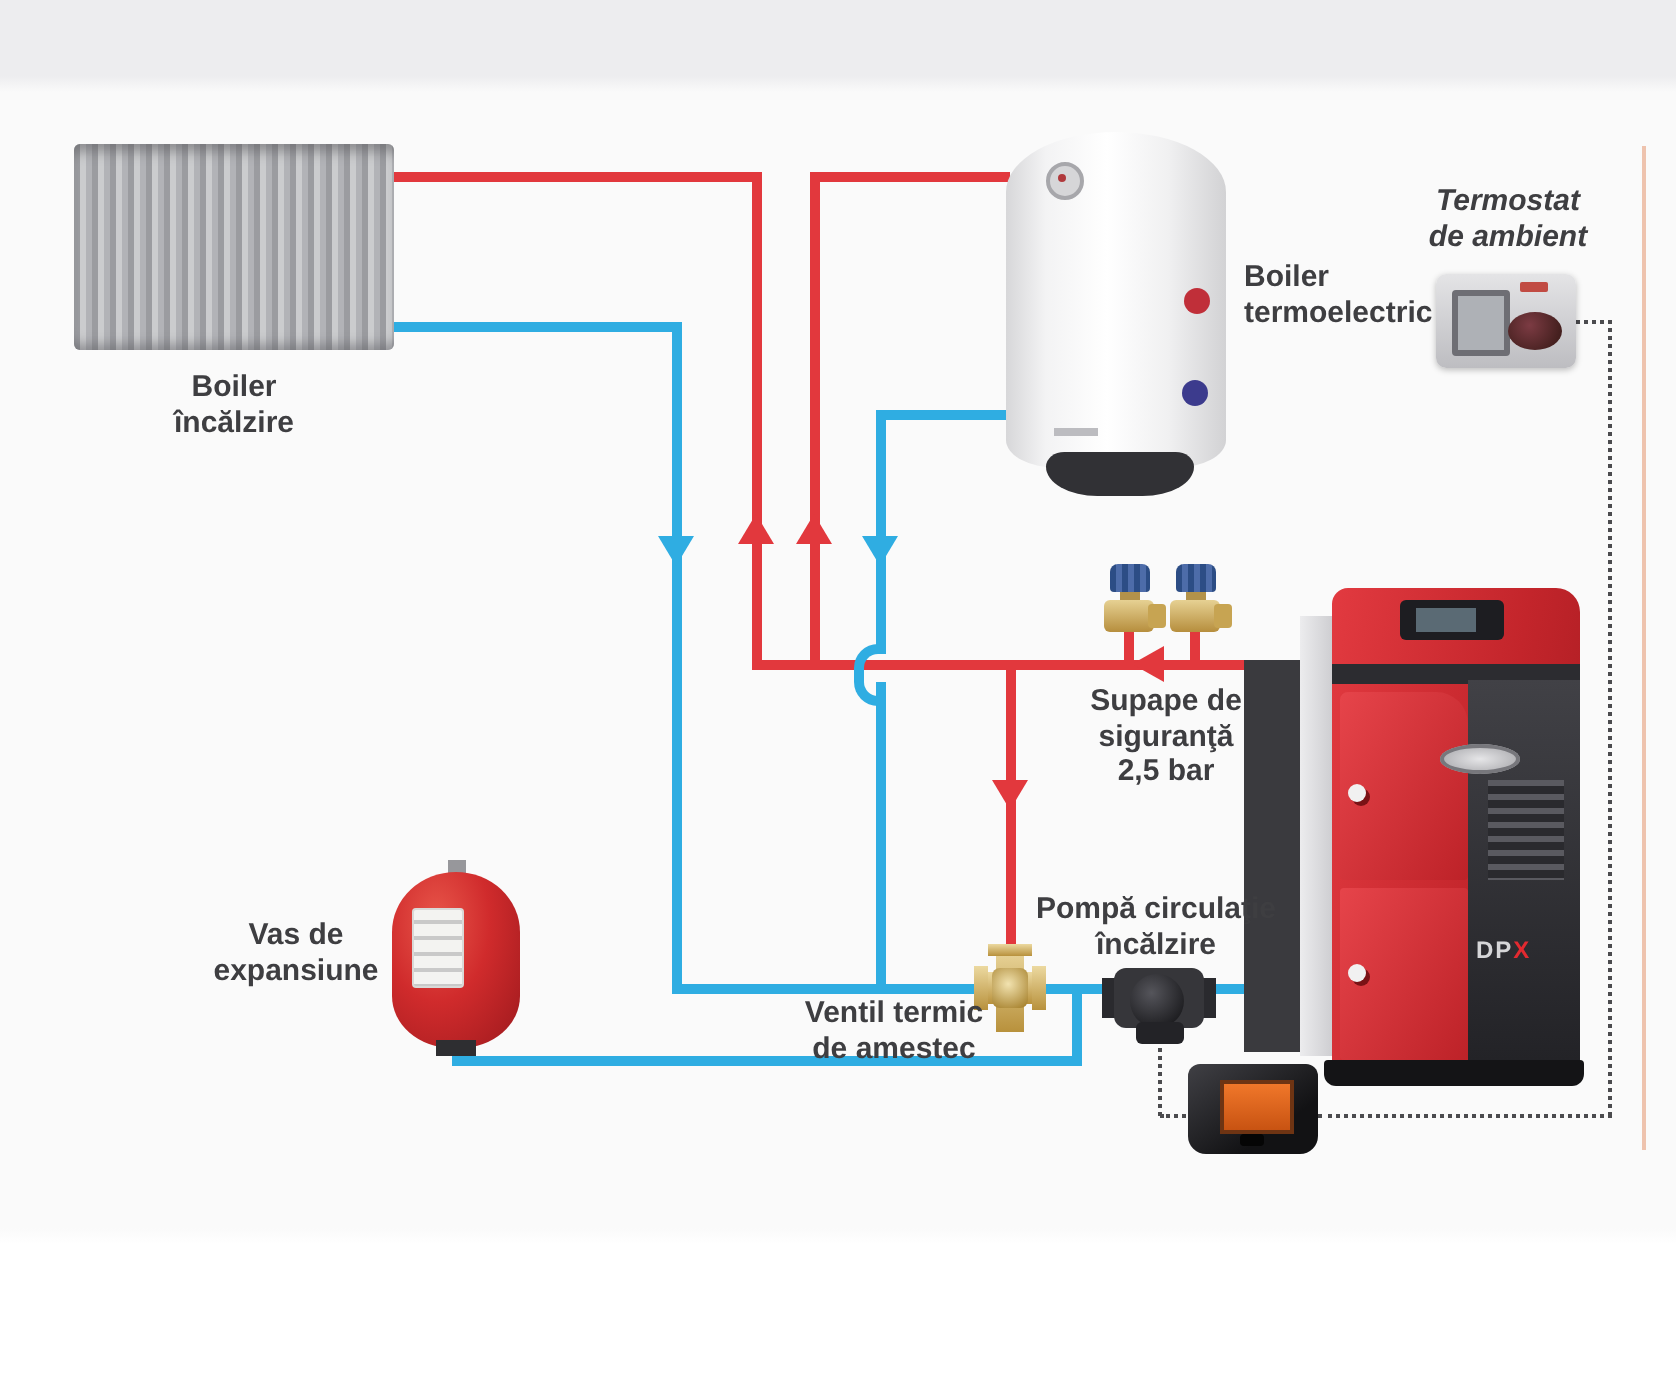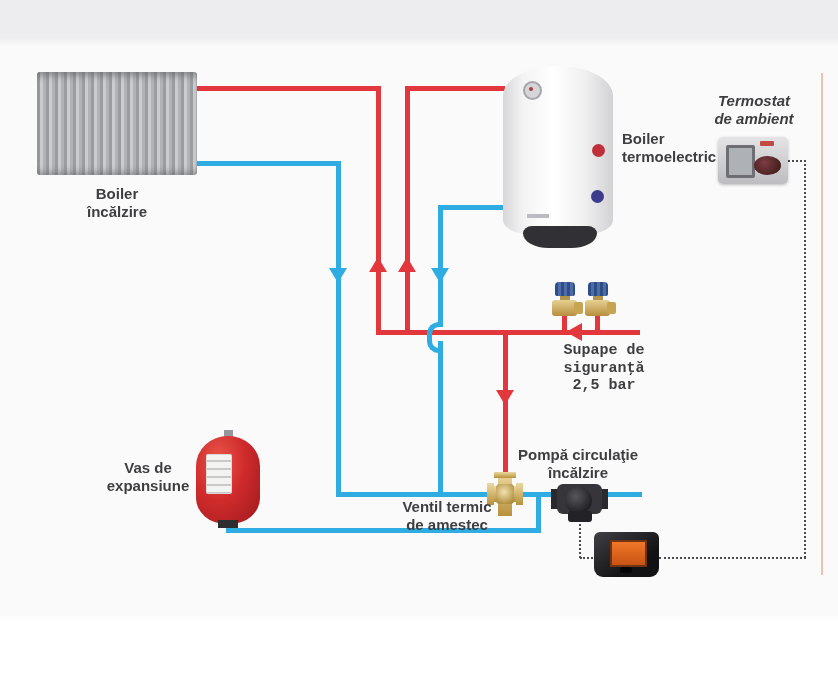--- a/index.html
+++ b/index.html
@@ -204,33 +204,51 @@
       <div class="stem"></div>
   </div>
   <div class="comp sv" style="left:585px;top:282px;">
     <div class="cap"></div>
     <div class="neck"></div>
       <div class="body"></div>
       <div class="out"></div>
       <div class="stem"></div>
   </div>
 
+  <div class="comp cazan">
+    <div class="backdark"></div>
+    <div class="silver"></div>
+    <div class="bodyred"></div>
+    <div class="disp">
+        <i></i>
+      </div>
+    <div class="band"></div>
+    <div class="door up"></div>
+    <div class="panel"></div>
+    <div class="vents"></div>
+    <div class="logo"></div>
+    <div class="door lo"></div>
+    <div class="hdl" style="left:52px;top:100px;"></div>
+    <div class="hdl" style="left:52px;top:190px;"></div>
+    <div class="dpx"><span>DP</span><b>X</b></div>
+    <div class="base"></div>
+  </div>
 
   <div class="comp regulator">
     <div class="screen"></div>
     <div class="knob"></div>
   </div>
 
   <div class="label" style="left:47px;top:185px;width:140px;">Boiler
 încălzire</div>
   <div class="label left" style="left:622px;top:130px;width:120px;">Boiler
 termoelectric</div>
   <div class="label" style="left:699px;top:92px;width:110px;font-style:italic;">Termostat
 de ambient</div>
-  <div class="label" style="left:544px;top:342px;width:120px;font-family:Liberation Mono, monospace;">Supape de
+  <div class="label" style="left:523px;top:342px;width:120px;">Supape de
 siguranţă
 2,5 bar</div>
   <div class="label" style="left:387px;top:498px;width:120px;">Ventil termic
 de amestec</div>
   <div class="label" style="left:88px;top:459px;width:120px;">Vas de
 expansiune</div>
   <div class="label" style="left:503px;top:446px;width:150px;">Pompă circulaţie
 încălzire</div>
 
 </div>

